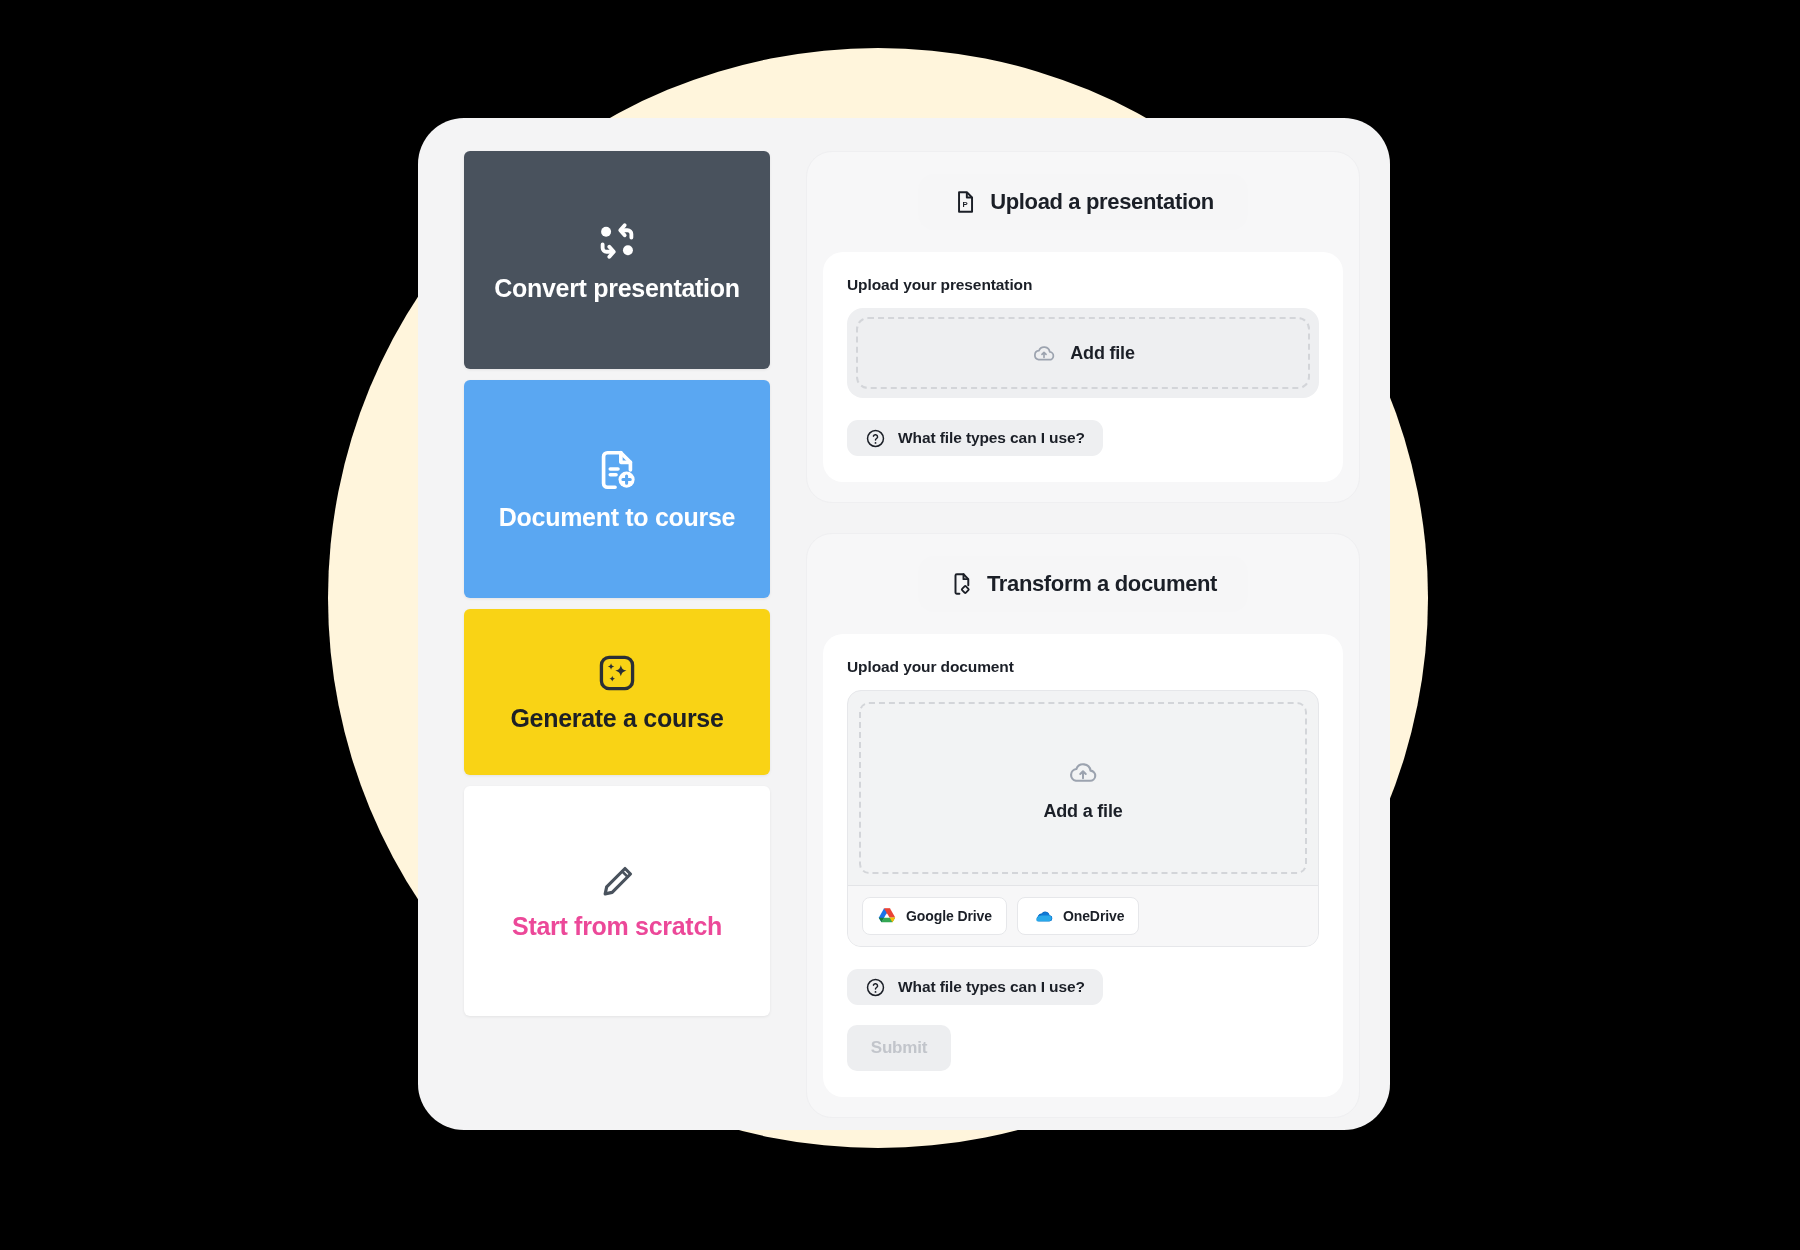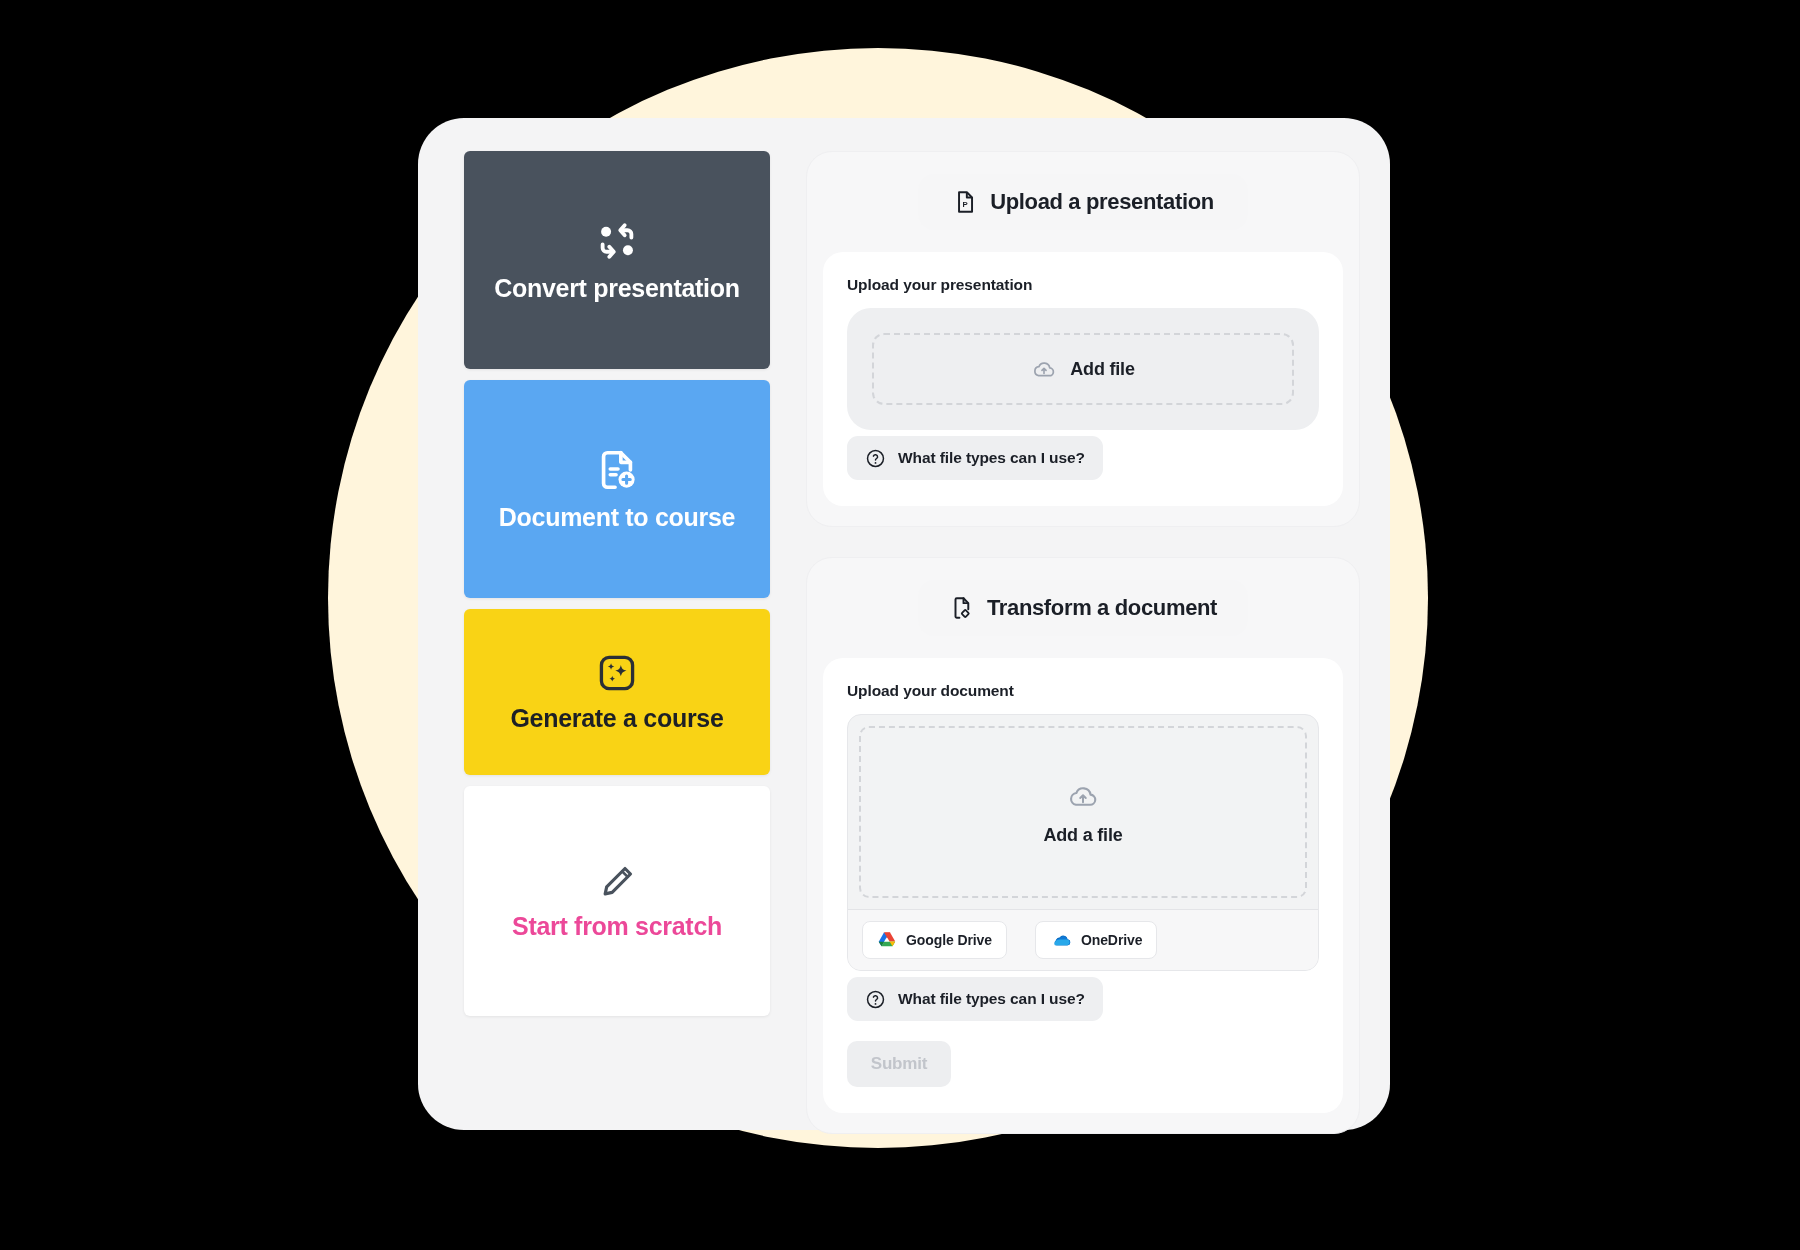--- a/index.html
+++ b/index.html
@@ -137,22 +137,22 @@
     font-size: 15.5px;
     font-weight: 700;
     color: #1B1F27;
     margin-bottom: 14px;
     letter-spacing: -0.1px;
   }
 
   
   .dropzone-simple {
     background: #EEEFF1;
-    border-radius: 24px;
-    padding: 25px;
+    border-radius: 16px;
+    padding: 9px;
     box-sizing: border-box;
   }
   .dropzone-simple .dash {
     border: 2px dashed #D3D5D9;
     border-radius: 12px;
     height: 68px;
     display: flex;
     align-items: center;
     justify-content: center;
     gap: 13px;
@@ -190,21 +190,21 @@
   .dropzone-box .dz-label {
     font-size: 18px;
     font-weight: 700;
     color: #1B1F27;
     letter-spacing: -0.2px;
   }
   .dz-footer {
     border-top: 1px solid #E3E4E7;
     background: #F7F7F8;
     display: flex;
-    gap: 28px;
+    gap: 10px;
     padding: 11px 14px;
   }
   .provider-btn {
     background: #FFFFFF;
     border: 1px solid #E6E7EA;
     border-radius: 8px;
     height: 36px;
     display: flex;
     align-items: center;
     gap: 9px;
@@ -214,24 +214,24 @@
   .provider-btn .pv-label {
     font-size: 14px;
     font-weight: 700;
     color: #1B1F27;
     letter-spacing: -0.1px;
     white-space: nowrap;
   }
 
   
   .help-pill {
-    margin-top: 6px;
+    margin-top: 22px;
     background: #EEEFF1;
     border-radius: 11px;
-    height: 44px;
+    height: 36px;
     display: inline-flex;
     align-items: center;
     gap: 12px;
     padding: 0 18px;
     cursor: pointer;
   }
   .help-pill .help-label {
     font-size: 15.5px;
     font-weight: 700;
     color: #1B1F27;

